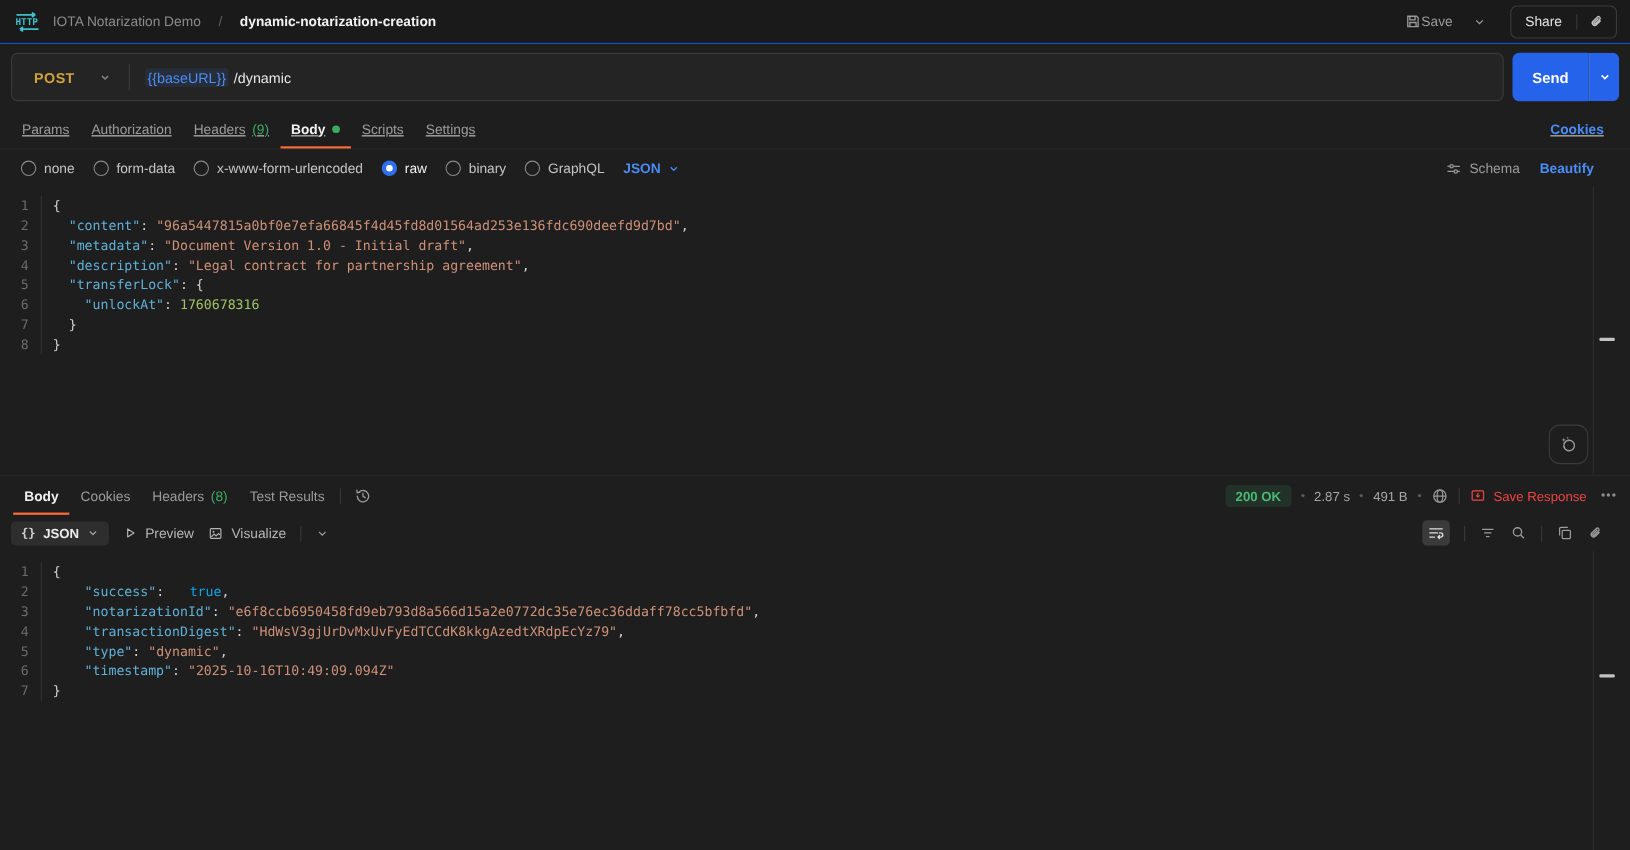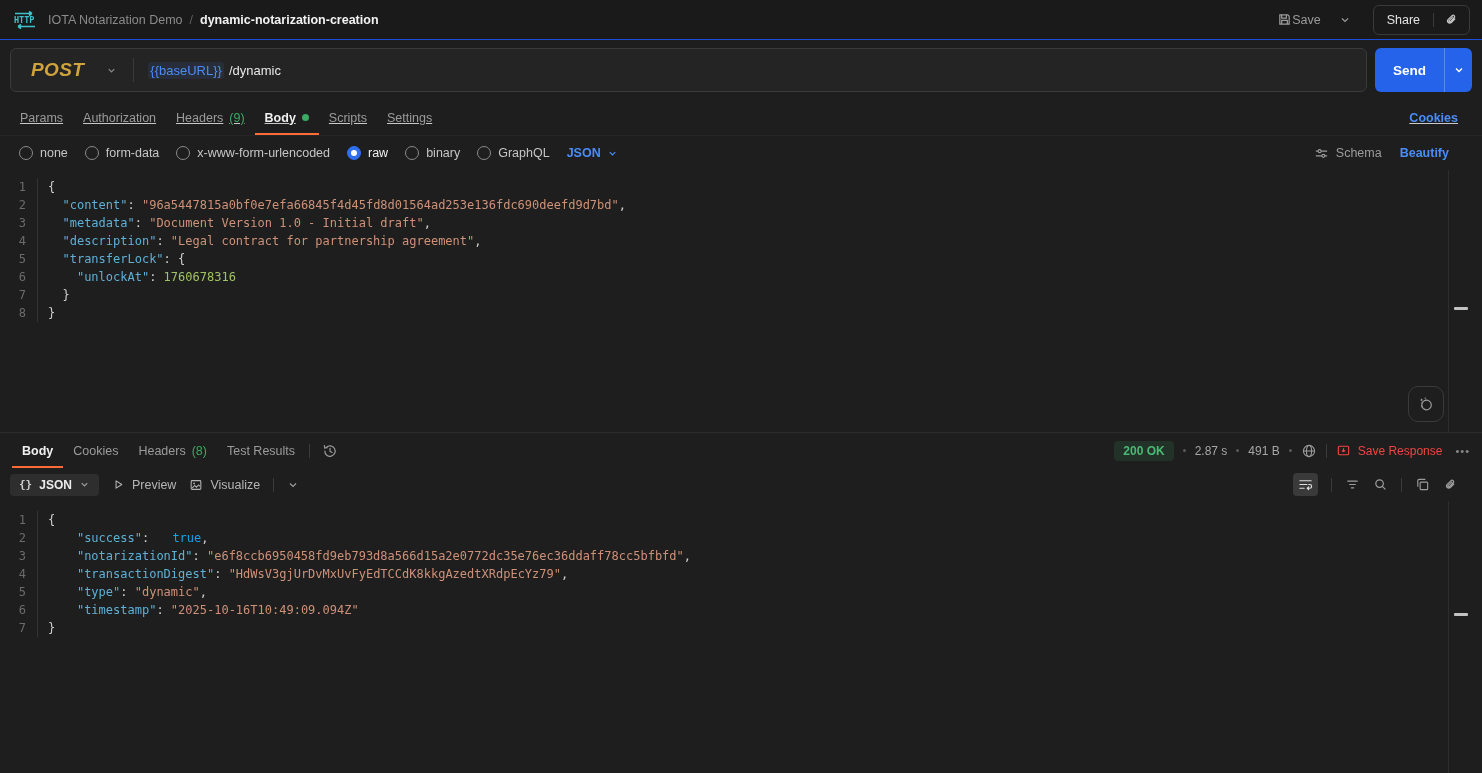--- a/index.html
+++ b/index.html
@@ -7,41 +7,41 @@
               font-family:"Liberation Sans", sans-serif; color:#c9c9c9; }
   .app { display:flex; flex-direction:column; height:100%; }
   svg { display:block; }
   .vsep { width:1px; height:14px; background:#3a3a3a; flex:none; }
 
   
   .topbar { height:40px; flex:none; background:#1a1a1a; border-bottom:1px solid #1d4ed8;
             display:flex; align-items:center; justify-content:space-between; padding:0 12px; }
   .topbar-left { display:flex; align-items:center; gap:10px; }
   .http-logo { color:#3fc1c9; }
-  .breadcrumb { display:flex; align-items:center; gap:7px; font-size:12.5px; }
+  .breadcrumb { display:flex; align-items:center; gap:16px; font-size:12.5px; }
   .crumb-parent { color:#8b8b8b; }
   .crumb-sep { color:#5f5f5f; }
   .crumb-current { color:#f2f2f2; font-weight:700; }
   .topbar-right { display:flex; align-items:center; gap:6px; }
   .ghost-btn { display:flex; align-items:center; background:none; border:none;
                color:#9a9a9a; font-size:12.5px; cursor:pointer; padding:5px 6px; border-radius:4px;
                font-family:inherit; }
   .share-group { display:flex; align-items:center; border:1px solid #3a3a3a; border-radius:6px;
                  margin-left:10px; height:30px; }
   .share-group .ghost-btn { color:#e3e3e3; padding:0 13px; height:100%; }
   .share-group .icon-btn { padding:0 10px; height:100%; display:flex; align-items:center; color:#c4c4c4;
                            background:none; border:none; cursor:pointer; }
 
   
   .request-bar { flex:none; height:60px; display:flex; align-items:center; gap:8px; padding:0 10px; }
   .url-box { flex:1; height:44px; display:flex; align-items:center; background:#242424;
              border:1px solid #3a3a3a; border-radius:6px; overflow:hidden; }
   .method-btn { display:flex; align-items:center; gap:22px; padding:0 16px 0 20px; background:none;
-                border:none; cursor:pointer; color:#d1a33c; font-weight:700; font-size:19px;
-                letter-spacing:.4px; font-family:inherit; height:100%;font-style:italic; }
+                border:none; cursor:pointer; color:#d1a33c; font-weight:700; font-size:13px;
+                letter-spacing:.4px; font-family:inherit; height:100%; }
   .method-btn .chev { color:#8a8a8a; }
   .url-box .vsep { height:24px; }
   .url-input { flex:1; display:flex; align-items:center; padding:0 14px; font-size:13px; cursor:text; }
   .url-var { color:#4a8df8; background:rgba(74,141,248,.10); border-radius:3px; padding:1px 2px; }
   .url-path { color:#e8e8e8; margin-left:5px; }
   .send-group { display:flex; height:44px; flex:none; }
   .send-btn { width:69px; background:#2563eb; color:#fff; border:none; border-radius:6px 0 0 6px;
               font-size:13.5px; font-weight:700; cursor:pointer; font-family:inherit; }
   .send-caret { width:28px; background:#2563eb; color:#fff; border:none; border-left:1px solid rgba(255,255,255,.25);
                 border-radius:0 6px 6px 0; cursor:pointer; display:flex; align-items:center; justify-content:center; }

